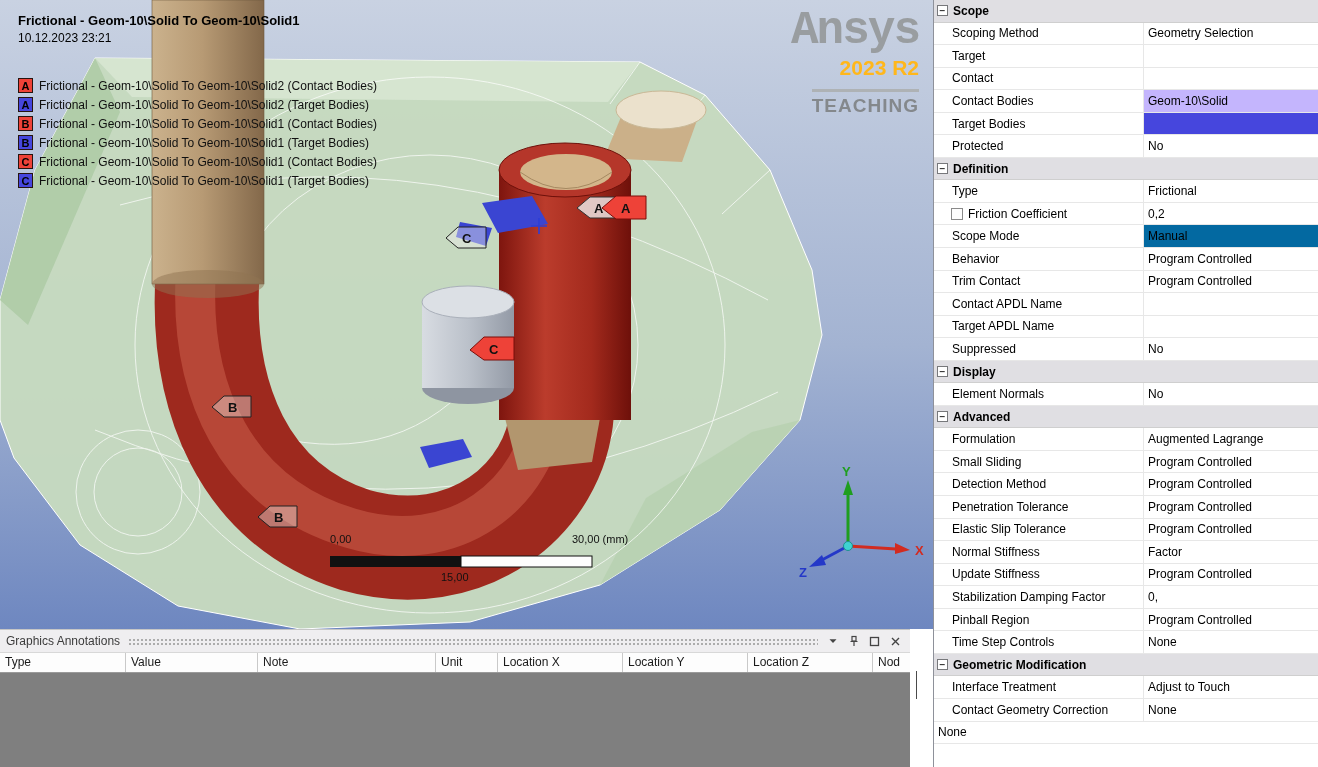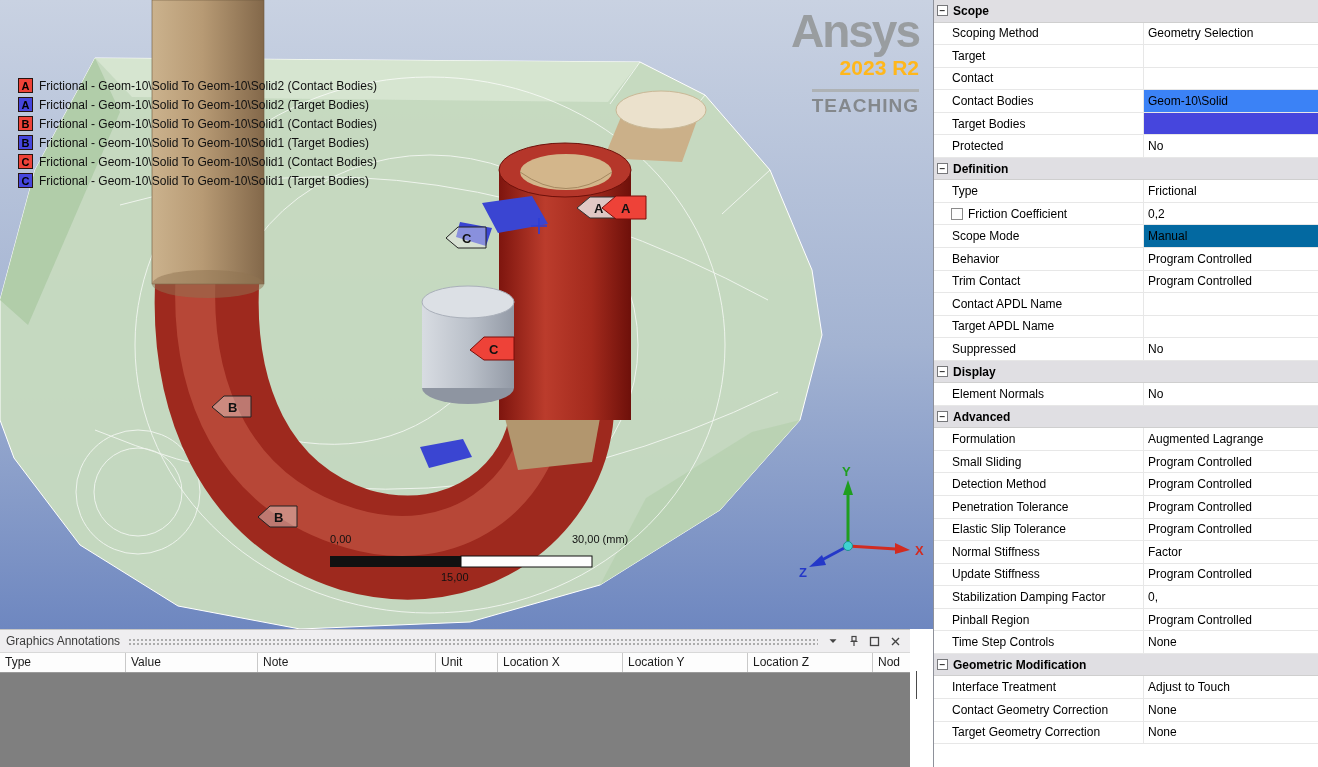--- a/index.html
+++ b/index.html
@@ -16,21 +16,21 @@
   .vp-title-main { font-weight:bold; font-size:13px; }
   .vp-title-date { font-size:12px; margin-top:3px; }
 
   .legend { position:absolute; left:18px; top:78px; display:flex; flex-direction:column; gap:4px; }
   .legend-row { display:flex; align-items:center; font-size:12px; color:#101010; }
   .legend-swatch { width:15px; height:15px; border:1px solid #26140f; margin-right:6px;
                    display:flex; align-items:center; justify-content:center;
                    font-size:11px; font-weight:bold; color:#000; flex:none; }
 
   .ansys-logo { position:absolute; top:8px; right:14px; text-align:right; }
-  .logo-brand   { font-size:46px; font-weight:bold; letter-spacing:-2px; line-height:1; color:#999DA0; }
+  .logo-brand   { font-size:46px; font-weight:bold; letter-spacing:-2px; line-height:1; color:#999DA0;font-family:Liberation Mono, monospace; }
   .logo-version { font-size:21px; font-weight:bold; margin-top:2px; }
   .logo-edition { display:inline-block; font-size:19px; font-weight:bold; color:#84888C;
                   border-top:3px solid #AEB2B5; margin-top:9px; padding-top:3px; letter-spacing:1px; }
 
   
   .ann-panel { position:absolute; left:0; top:629px; width:910px; height:138px;
                background:#bef264; border-top:1px solid #C6C6C6; }
   .ann-titlebar { height:23px; background:#EFEEF0; display:flex; align-items:center;
                   padding-left:6px; border-bottom:1px solid #D8D8D8; }
   .ann-title { font-size:12px; color:#3C3C3C; white-space:nowrap; }
@@ -163,20 +163,24 @@
       <polygon points="809,567 822,555 826,565" fill="#2438C8" stroke="none"></polygon>
       <circle cx="848" cy="546" r="4.5" fill="#3ED2D2" stroke="#1E8F8F" stroke-width="1"></circle>
       <g font-size="13" font-weight="bold" stroke="none">
         <text x="842" y="476" fill="#1F9E1F">Y</text>
         <text x="915" y="555" fill="#D22B20">X</text>
         <text x="799" y="577" fill="#2438C8">Z</text>
       </g>
     </g>
   </svg>
 
+  <div class="vp-title">
+    <div class="vp-title-main">Frictional - Geom-10\Solid To Geom-10\Solid1</div>
+    <div class="vp-title-date">10.12.2023 23:21</div>
+  </div>
 
   <div class="legend">
       <div class="legend-row">
         <span class="legend-swatch" style="background: rgb(238, 66, 56);">A</span>
         <span class="legend-text">Frictional - Geom-10\Solid To Geom-10\Solid2 (Contact Bodies)</span>
       </div>
       <div class="legend-row">
         <span class="legend-swatch" style="background: rgb(70, 70, 221);">A</span>
         <span class="legend-text">Frictional - Geom-10\Solid To Geom-10\Solid2 (Target Bodies)</span>
       </div>
@@ -272,21 +276,21 @@
       <div class="d-row">
         <div class="d-label">
           <span>Contact</span>
         </div>
         <div class="d-value"></div>
       </div>
       <div class="d-row">
         <div class="d-label">
           <span>Contact Bodies</span>
         </div>
-        <div class="d-value" style="background: #3b82f6;">Geom-10\Solid</div>
+        <div class="d-value" style="background: #c4b5fd;">Geom-10\Solid</div>
       </div>
       <div class="d-row">
         <div class="d-label">
           <span>Target Bodies</span>
         </div>
         <div class="d-value" style="background: rgb(70, 70, 221);"></div>
       </div>
       <div class="d-row">
         <div class="d-label">
           <span>Protected</span>
@@ -430,19 +434,16 @@
         </div>
         <div class="d-value">Adjust to Touch</div>
       </div>
       <div class="d-row">
         <div class="d-label">
           <span>Contact Geometry Correction</span>
         </div>
         <div class="d-value">None</div>
       </div>
       <div class="d-row">
-        <div class="d-label">
-          <span>Target Geometry Correction</span>
-        </div>
         <div class="d-value">None</div>
       </div>
     </div>
 </div>
 
 </body></html>

